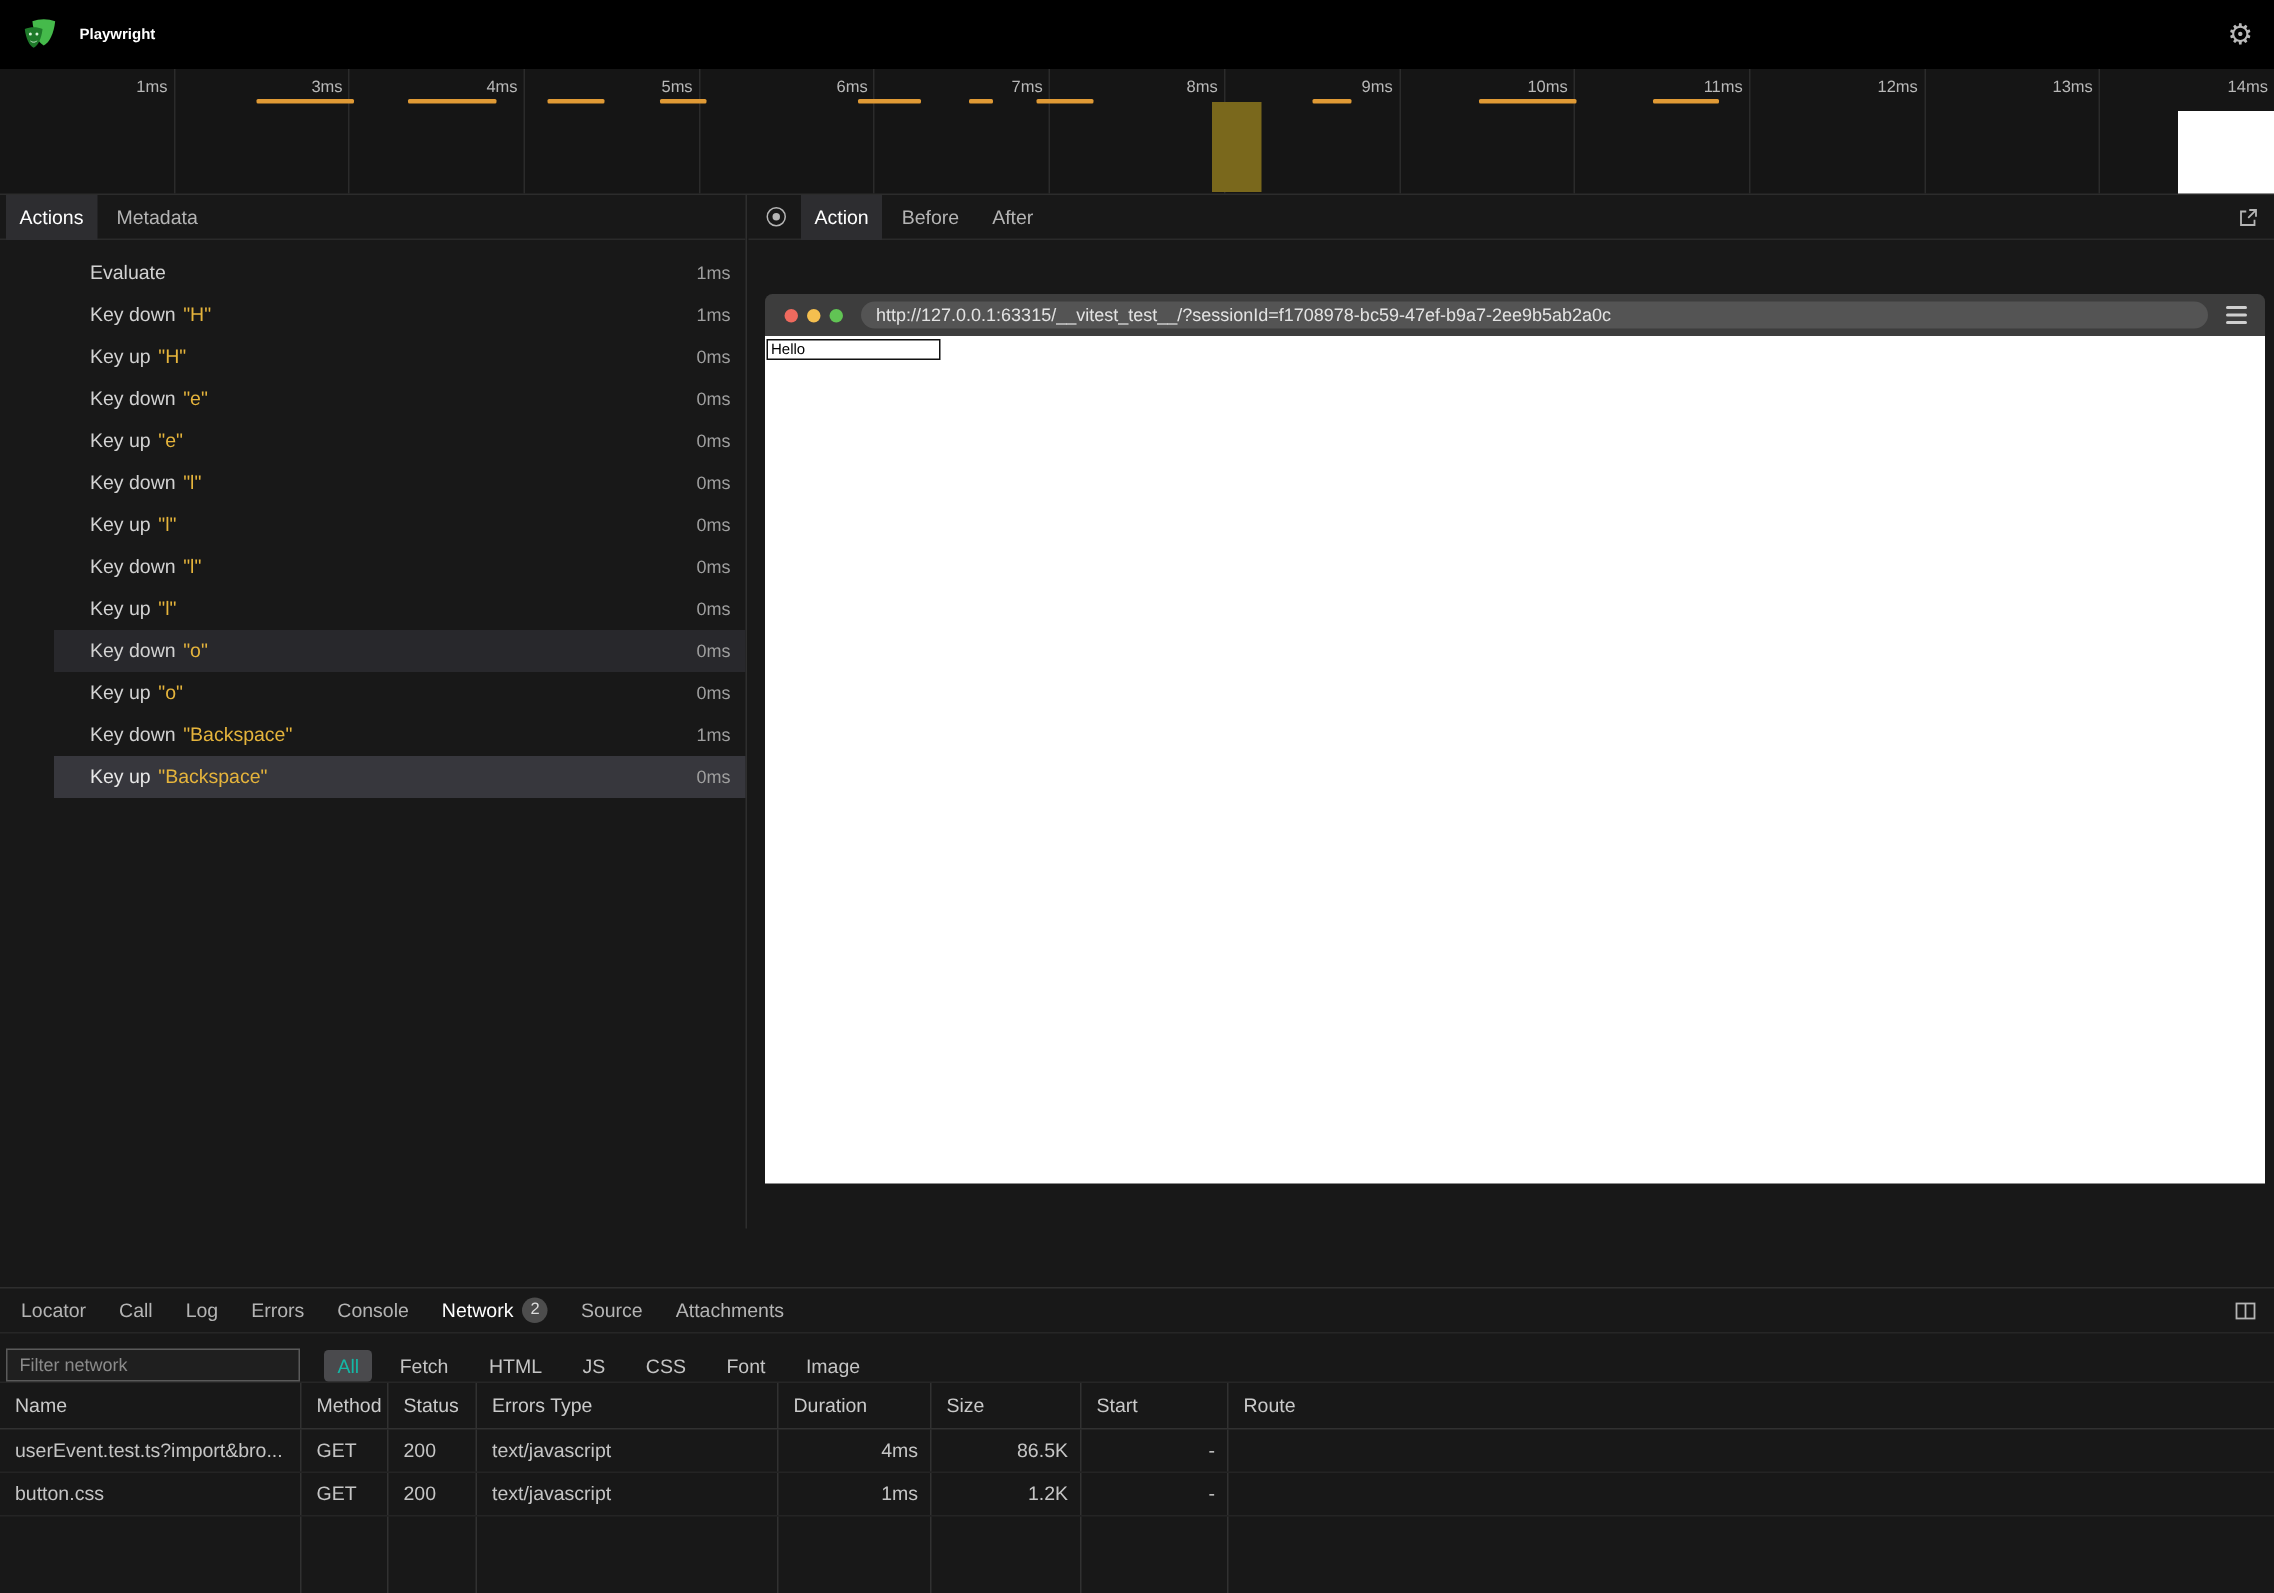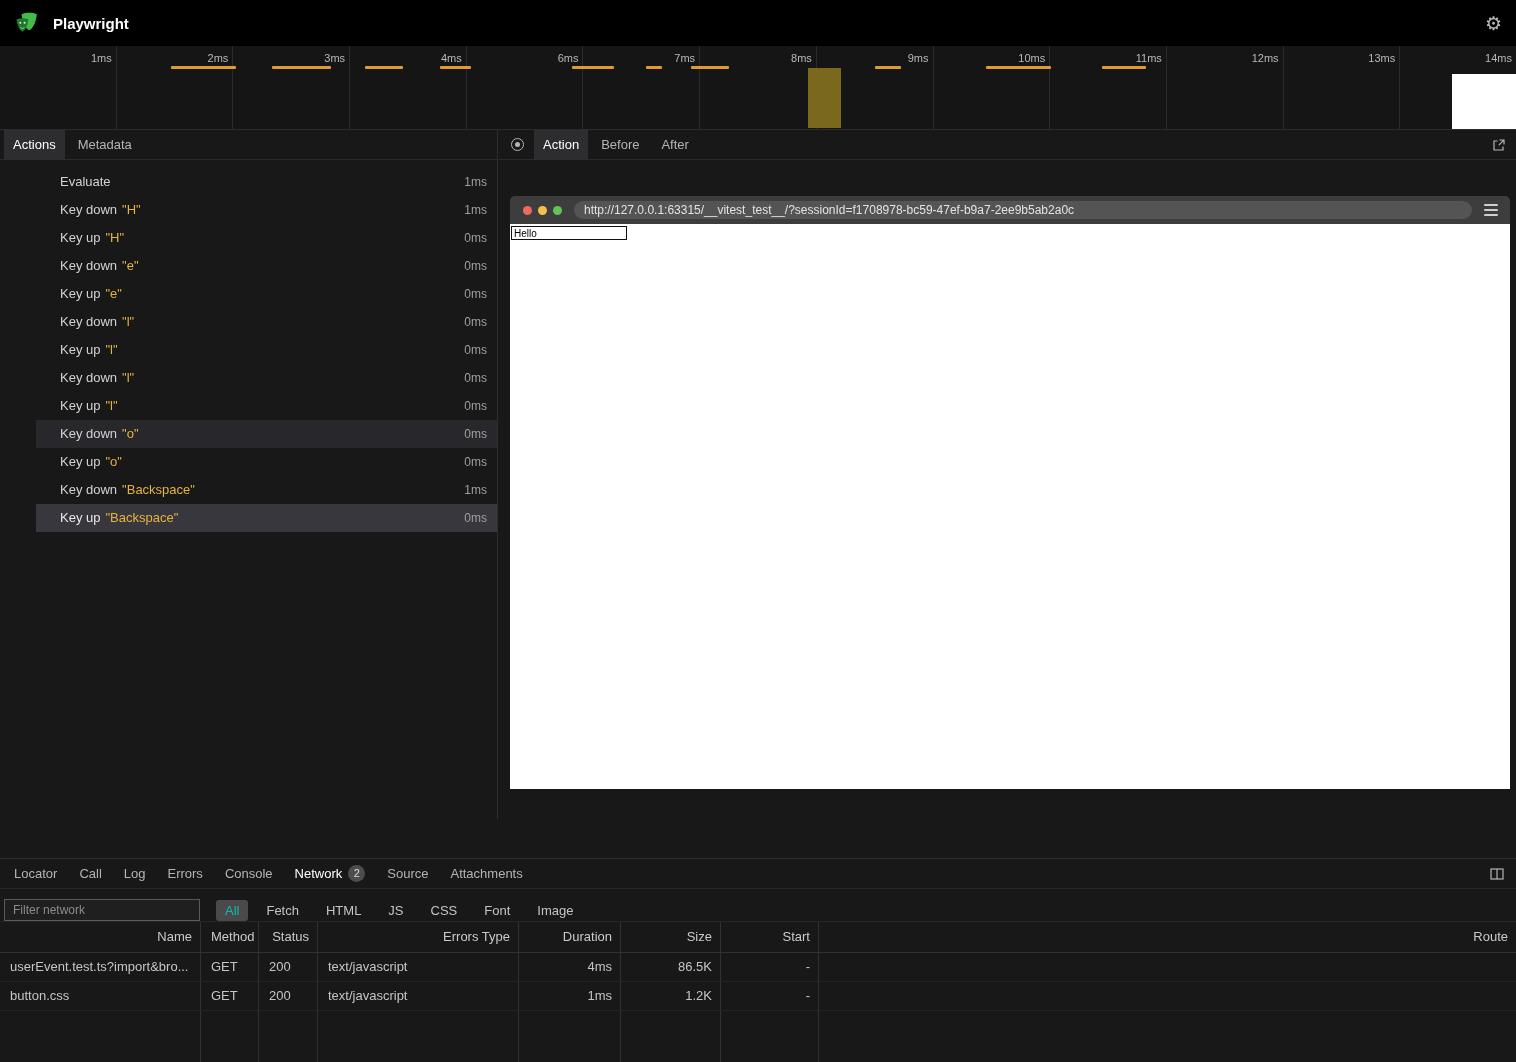--- a/index.html
+++ b/index.html
@@ -6,21 +6,21 @@
   html,body { margin:0; padding:0; }
   body {
     width:1516px; height:1062px; overflow:hidden; position:relative;
     background:#181818; color:#c8c8c8;
     font-family:"Liberation Sans", sans-serif; font-size:13px;
   }
   
   .topbar { position:absolute; left:0; top:0; width:1516px; height:46px;
     background:#000; display:flex; align-items:center; padding:0 14px; }
   .logo { width:27px; height:27px; margin-right:12px; flex:0 0 auto; }
-  .app-name { color:#fff; font-weight:bold; font-size:15px; }
+  .app-name { color:#fff; font-weight:bold; font-size:10px; }
   .test-title { color:#e6e6e6; font-size:15px; white-space:nowrap; overflow:hidden; }
   .gear { margin-left:auto; color:#b9b9b9; font-size:19px; line-height:1; cursor:default; }
   
   .timeline { position:absolute; left:0; top:46px; width:1516px; height:84px;
     background:#151515; border-bottom:1px solid #2c2c2c; }
   .tl-ruler { position:absolute; inset:0; display:flex; }
   .tl-cell { flex:1 1 0; border-right:1px solid #2b2b2b; text-align:right;
     padding:6px 4px 0 0; font-size:11px; color:#b8b8b8; }
   .tl-cell:last-child { border-right:none; }
   .tl-overlay { position:absolute; inset:0; }
@@ -77,21 +77,21 @@
   .filter-input { width:196px; height:22px; background:#1f1f1f; border:1px solid #5a5a5a;
     color:#ccc; font-size:12px; padding:0 8px; font-family:"Liberation Sans", sans-serif; outline:none; }
   .filter-input::placeholder { color:#8b8b8b; }
   .chips { display:flex; gap:9px; margin-left:16px; }
   .chip { padding:3px 9px; font-size:13px; color:#c4c4c4; border-radius:3px; cursor:default; }
   .chip.selected { background:#4a4a4d; color:#14b8a6; }
   .net-grid { display:grid; grid-template-columns:201px 58px 59px 201px 102px 100px 98px 1fr; }
   .cell { padding:0 8px 0 10px; border-right:1px solid #313131; white-space:nowrap;
     overflow:hidden; line-height:28px; color:#c5c5c5; }
   .cell:last-child { border-right:none; }
-  .hcell { line-height:30px; color:#cacaca;text-align:right; }
+  .hcell { line-height:30px; color:#cacaca; }
   #net-header { border-bottom:1px solid #313131; }
   .net-row { border-bottom:1px solid #242424; }
   .num { text-align:right; }
   .net-fill { flex:1 1 auto; }
   .fillcell { height:100%; }
   svg { display:block; }
 </style>
 </head>
 <body>
 
@@ -103,23 +103,23 @@
     <circle cx="12.6" cy="15" r="1.2" fill="#d9f2da"></circle>
     <path d="M7 20c2 1.6 4 1.6 6 0-1 2.4-5 2.4-6 0z" fill="#d9f2da"></path>
   </svg>
   <span class="app-name">Playwright</span>
   <span class="gear">⚙</span>
 </div>
 
 <div class="timeline">
   <div class="tl-ruler" id="tl-ruler">
       <div class="tl-cell">1ms</div>
-      <div class="tl-cell">2ms</div>
       <div class="tl-cell">3ms</div>
       <div class="tl-cell">4ms</div>
+      <div class="tl-cell">5ms</div>
       <div class="tl-cell">6ms</div>
       <div class="tl-cell">7ms</div>
       <div class="tl-cell">8ms</div>
       <div class="tl-cell">9ms</div>
       <div class="tl-cell">10ms</div>
       <div class="tl-cell">11ms</div>
       <div class="tl-cell">12ms</div>
       <div class="tl-cell">13ms</div>
       <div class="tl-cell">14ms</div>
     </div>

